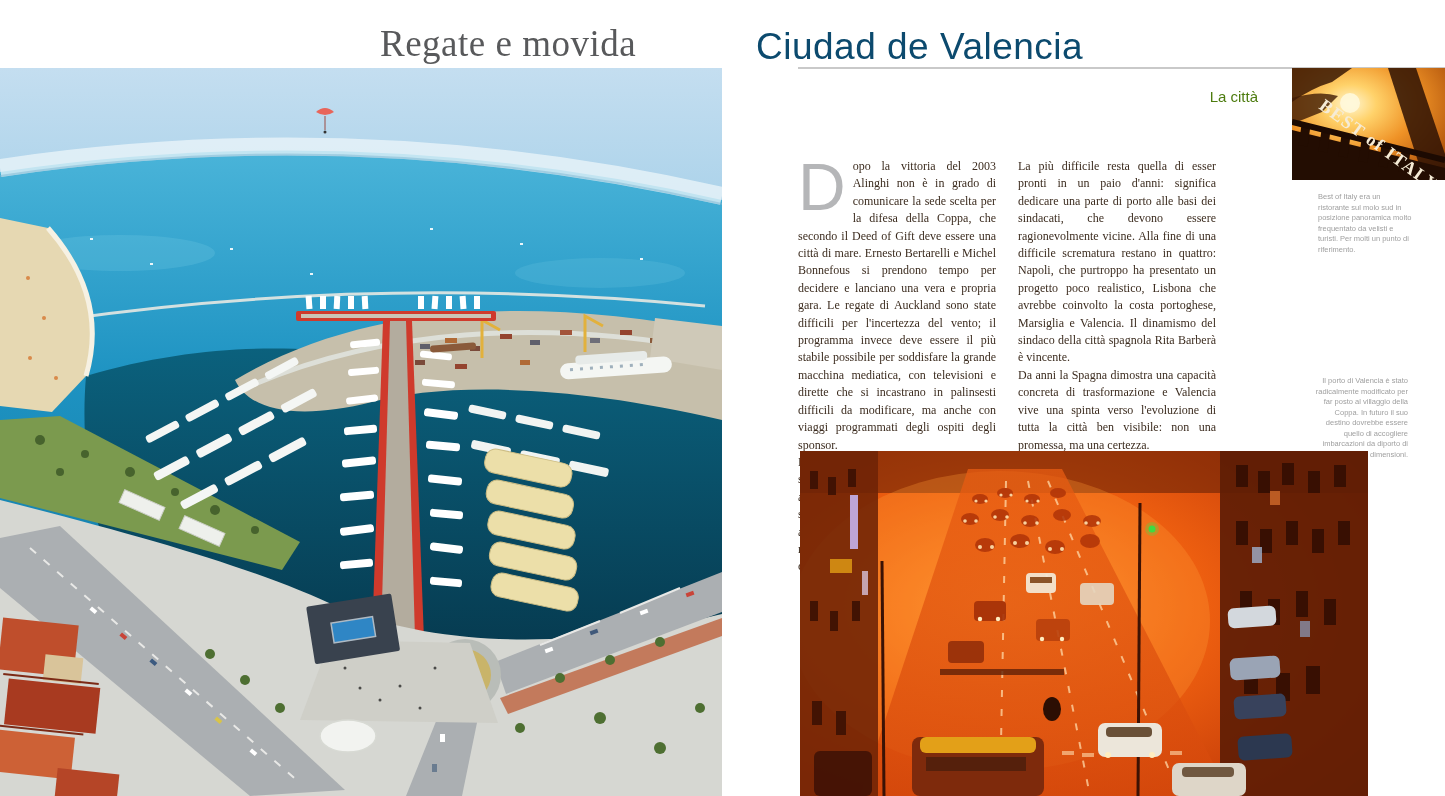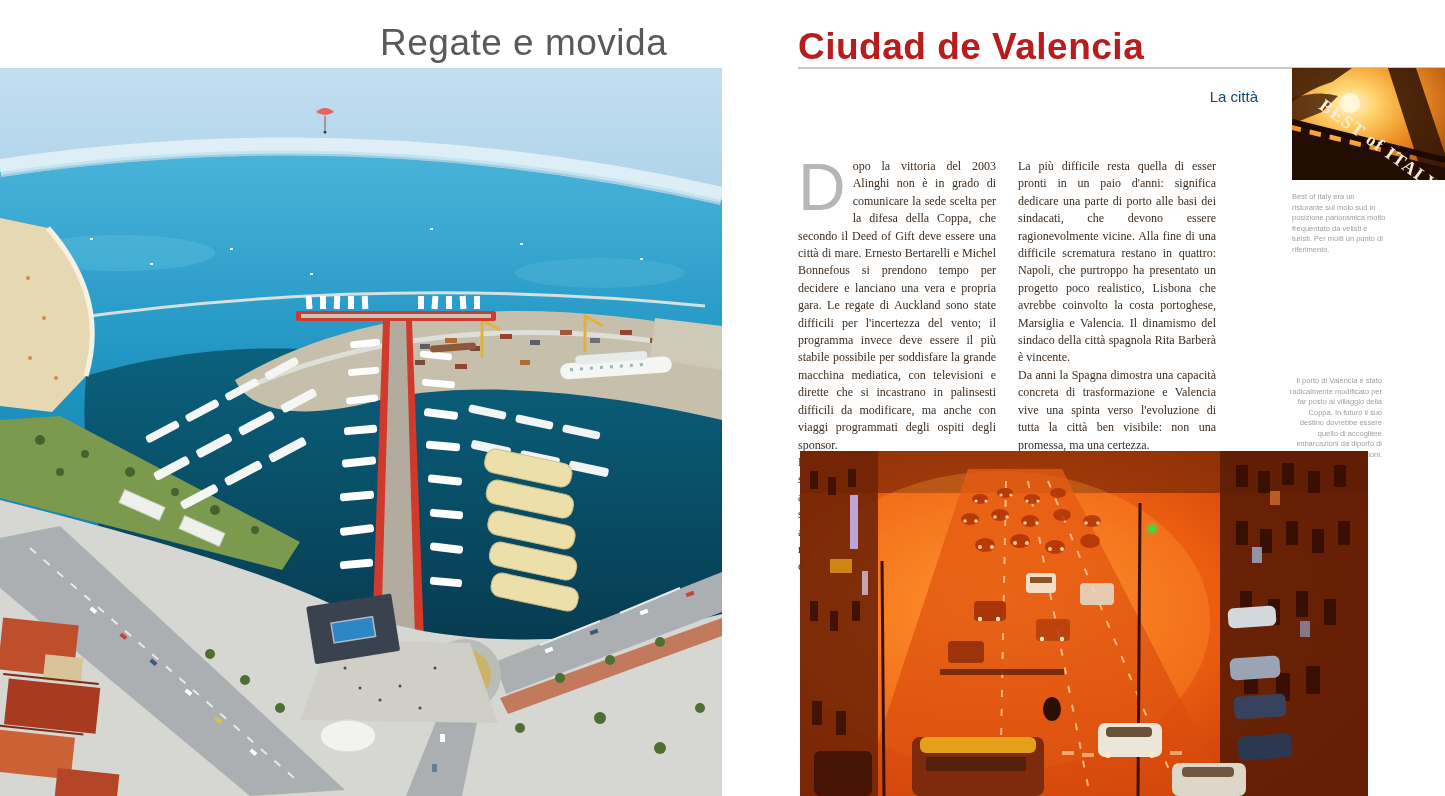--- a/index.html
+++ b/index.html
@@ -2,32 +2,32 @@
 <html><head>
 <meta charset="utf-8">
 <style>
   html,body{margin:0;padding:0;background:#ffffff;}
   body{width:1445px;height:796px;overflow:hidden;font-family:"Liberation Sans",sans-serif;}
   .spread{position:relative;width:1445px;height:796px;background:#fff;}
 
   
   .title-left{
     position:absolute;left:380px;top:22px;
-    font-size:37px;font-weight:300;color:#58595b;letter-spacing:.5px;white-space:nowrap;
+    font-size:37px;font-weight:300;color:#58595b;letter-spacing:.5px;white-space:nowrap;font-family:Liberation Serif, serif;
   }
   .title-right{
-    position:absolute;left:798px;top:26px;
-    font-size:37px;font-weight:700;color:#b91c1c;letter-spacing:.5px;white-space:nowrap;
+    position:absolute;left:756px;top:26px;
+    font-size:37px;font-weight:400;color:#0c4a6e;letter-spacing:.5px;white-space:nowrap;
   }
   .title-rule{
     position:absolute;left:798px;top:67px;width:647px;height:2px;background:#c9c9c9;
   }
   .section-label{
     position:absolute;left:1058px;top:88px;width:200px;text-align:right;
-    font-size:15px;color:#0c4a6e;font-weight:400;
+    font-size:15px;color:#4d7c0f;font-weight:400;
   }
 
   
   .photo{position:absolute;overflow:hidden;}
   .photo svg{display:block;}
   .photo-harbor{left:0;top:68px;width:722px;height:728px;}
   .photo-boi{left:1292px;top:68px;width:153px;height:112px;}
   .photo-street{left:800px;top:451px;width:568px;height:345px;}
 
   
@@ -43,20 +43,21 @@
   .dropcap{
     float:left;font-family:"Liberation Sans",sans-serif;
     font-size:66px;line-height:52px;color:#b5b6b8;
     margin:3px 7px 0 0;font-weight:400;
   }
 
   
   .caption{
     position:absolute;font-size:7.5px;line-height:10.5px;color:#9f9f9f;
     font-family:"Liberation Sans",sans-serif;
+    margin-left:26px;
   }
   .caption-boi{left:1292px;top:192px;width:95px;text-align:left;}
   .caption-port{left:1288px;top:376px;width:94px;text-align:right;}
 </style>
 </head>
 <body>
 
 <div class="spread">
 
   <div class="title-left">Regate e movida</div>

